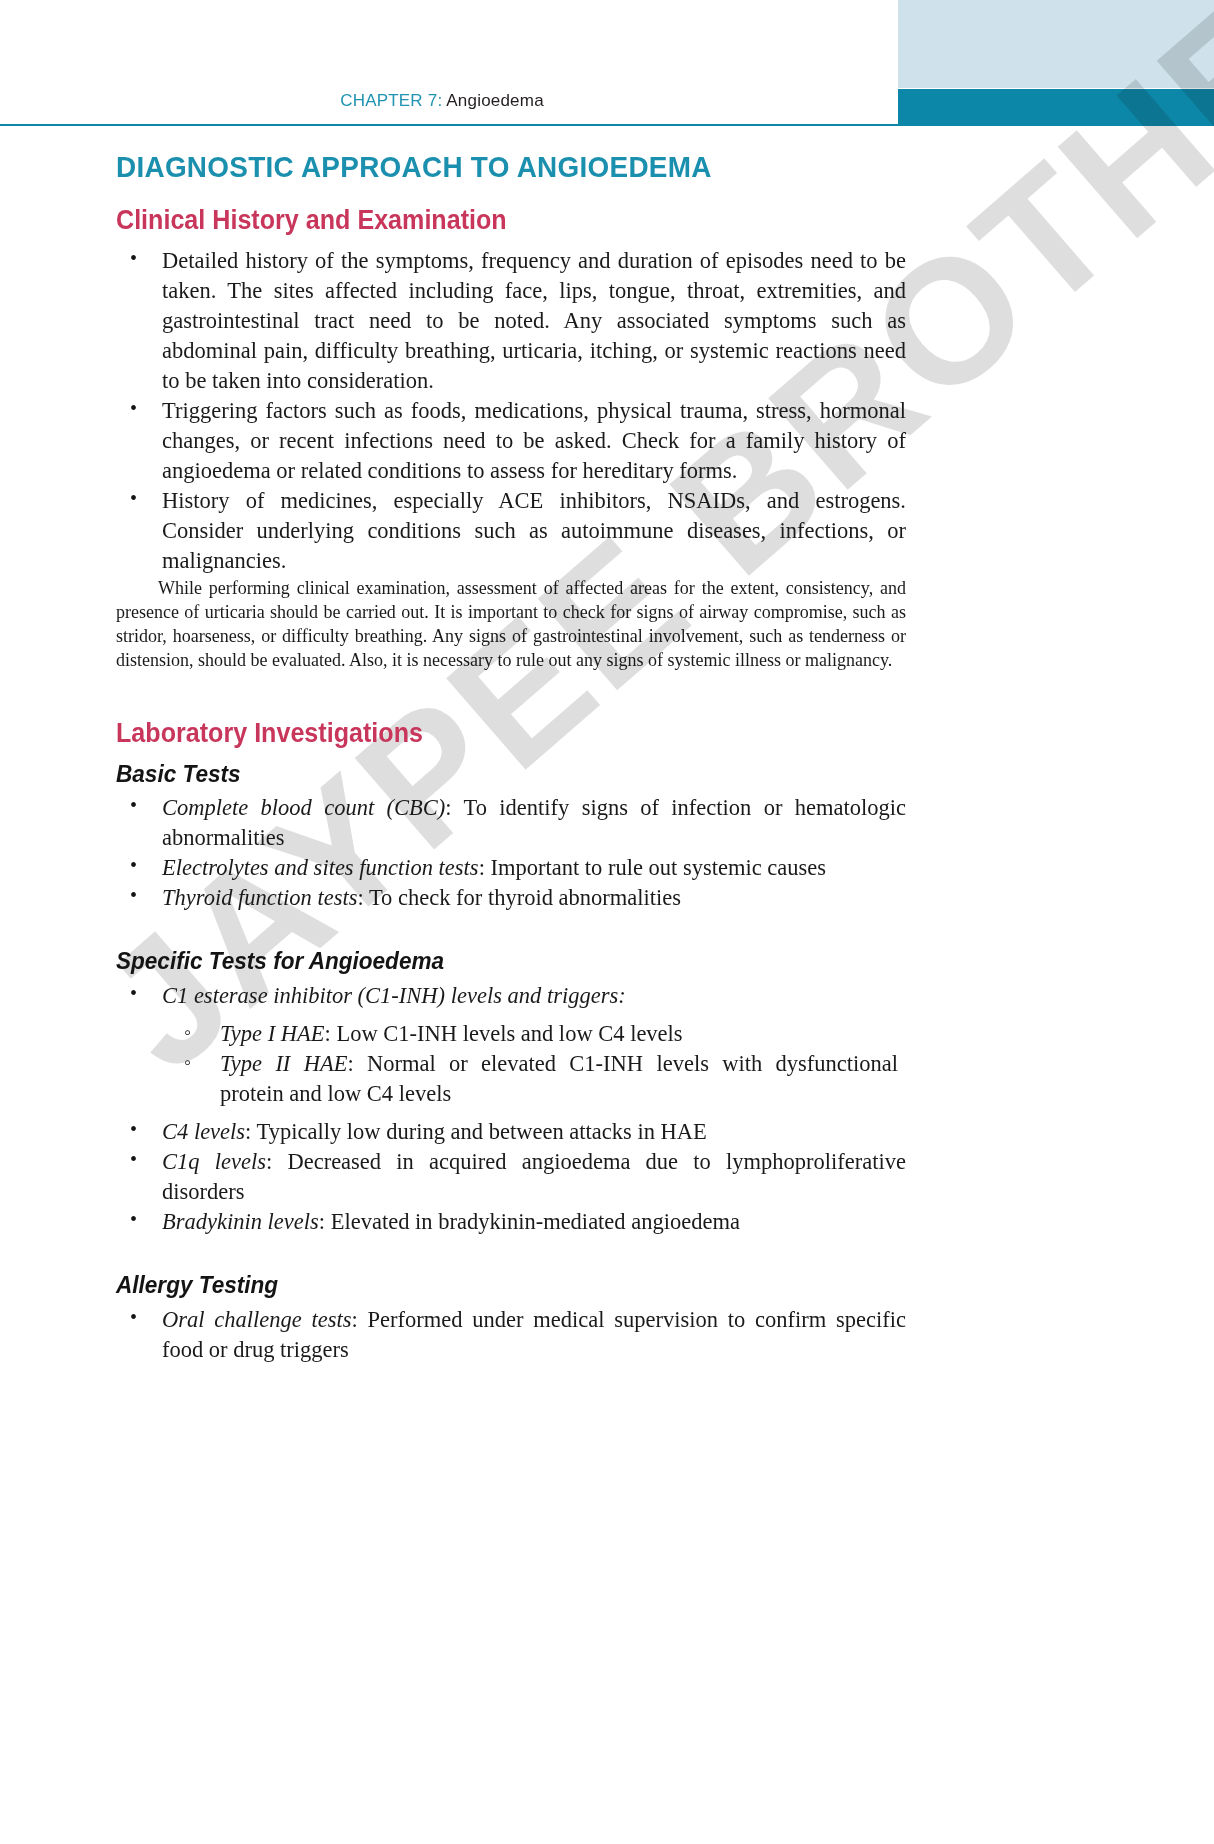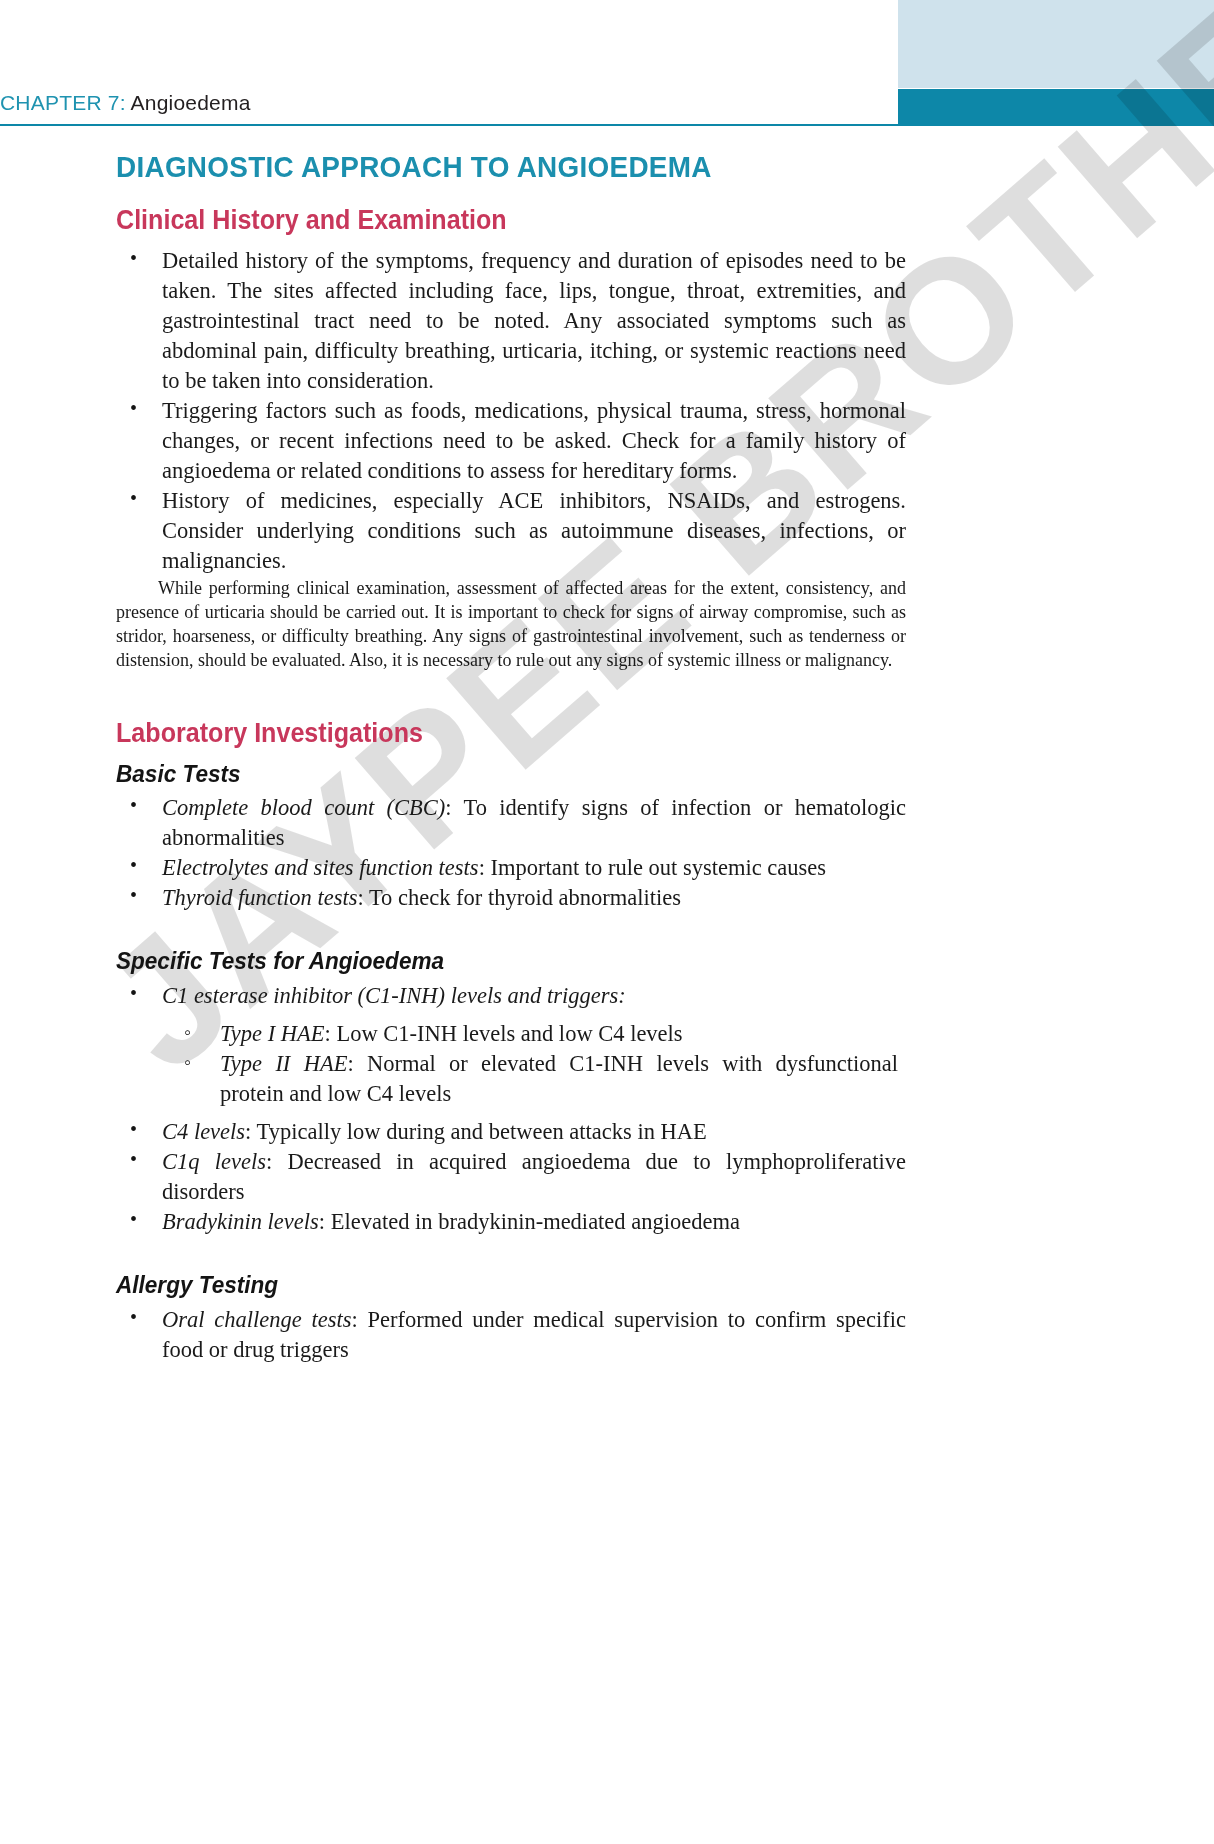--- a/index.html
+++ b/index.html
@@ -53,23 +53,23 @@
     left: 898px;
     width: 316px;
     height: 2px;
     background: #0d87a8;
   }
   .header-text {
     position: absolute;
     top: 91px;
     left: 0;
     width: 884px;
-    text-align: left;
-    font-family: "Liberation Sans", "DejaVu Sans", sans-serif;
-    font-size: 21px;
+    text-align: center;
+    font-family: "Liberation Sans", "DejaVu Sans", sans-serif;
+    font-size: 17px;
     letter-spacing: 0.2px;
     white-space: nowrap;
   }
   .header-chapter {
     color: #1f93b0;
   }
   .header-title-name {
     color: #231f20;
   }
   .header-pagenum {

